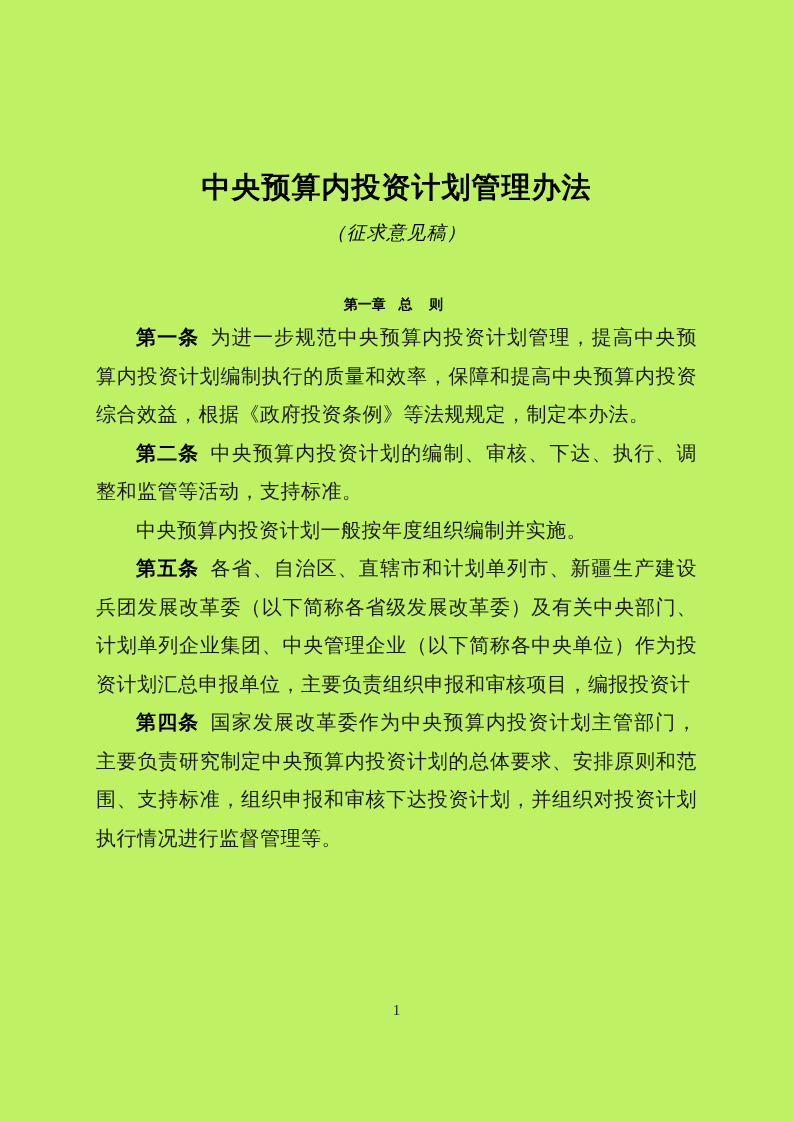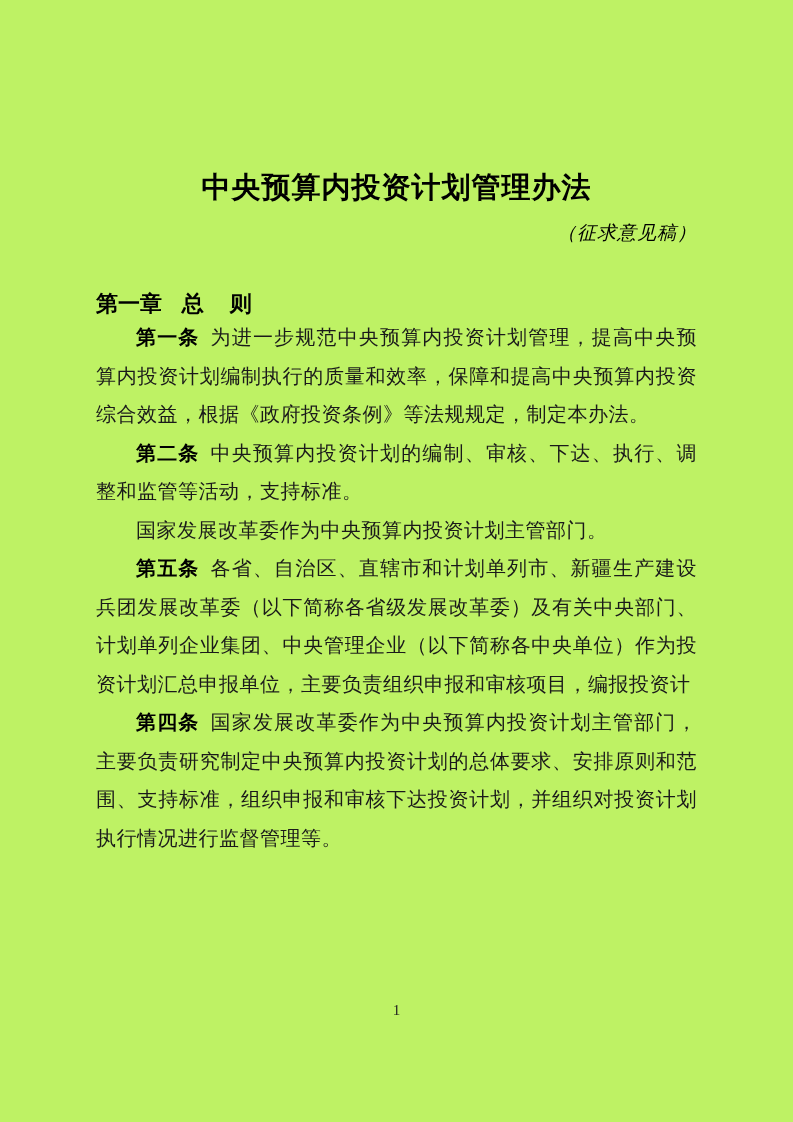--- a/index.html
+++ b/index.html
@@ -18,32 +18,33 @@
   .doc-title {
     text-align: center;
     font-family: "Liberation Sans", "DejaVu Sans", sans-serif;
     font-weight: 700;
     font-size: 29px;
     line-height: 38px;
     color: #000000;
     letter-spacing: 1px;
   }
   .doc-subtitle {
-    text-align: right;
+    text-align: center;
     font-size: 19px;
     line-height: 26px;
     margin-top: 14px;
     color: #000000;
     font-style: italic;
     letter-spacing: 1px;
   }
   .chapter-heading {
+    text-align: center;
     font-family: "Liberation Sans", "DejaVu Sans", sans-serif;
     font-weight: 700;
-    font-size: 22px;
+    font-size: 14px;
     line-height: 28px;
     margin-top: 44px;
     color: #000000;
   }
   .chapter-heading .chapter-title {
     margin-left: 0.9em;
     letter-spacing: 0.45em;
   }
   .body-text {
   }
@@ -87,21 +88,21 @@
   <h2 class="chapter-heading">
     <span class="chapter-number">第一章</span><span class="chapter-title">总 则</span>
   </h2>
 
   <div class="body-text">
 
     <p><span class="lead">第一条</span><span>为进一步规范中央预算内投资计划管理，提高中央预算内投资计划编制执行的质量和效率，保障和提高中央预算内投资综合效益，根据《政府投资条例》等法规规定，制定本办法。</span></p>
 
     <p><span class="lead">第二条</span><span>中央预算内投资计划的编制、审核、下达、执行、调整和监管等活动，支持标准。</span></p>
 
-    <p><span>国家发展改革委作为中央预算内投资计划主管部门。</span></p>
+    <p><span>中央预算内投资计划一般按年度组织编制并实施。</span></p>
 
 
     <p><span class="lead">第五条</span><span>各省、自治区、直辖市和计划单列市、新疆生产建设兵团发展改革委（以下简称各省级发展改革委）及有关中央部门、计划单列企业集团、中央管理企业（以下简称各中央单位）作为投资计划汇总申报单位，主要负责组织申报和审核项目，编报投资计</span></p>
 
     <p><span class="lead">第四条</span><span>国家发展改革委作为中央预算内投资计划主管部门，主要负责研究制定中央预算内投资计划的总体要求、安排原则和范围、支持标准，组织申报和审核下达投资计划，并组织对投资计划执行情况进行监督管理等。</span></p>
 
   </div>
 
   <div class="page-number">1</div>
 

